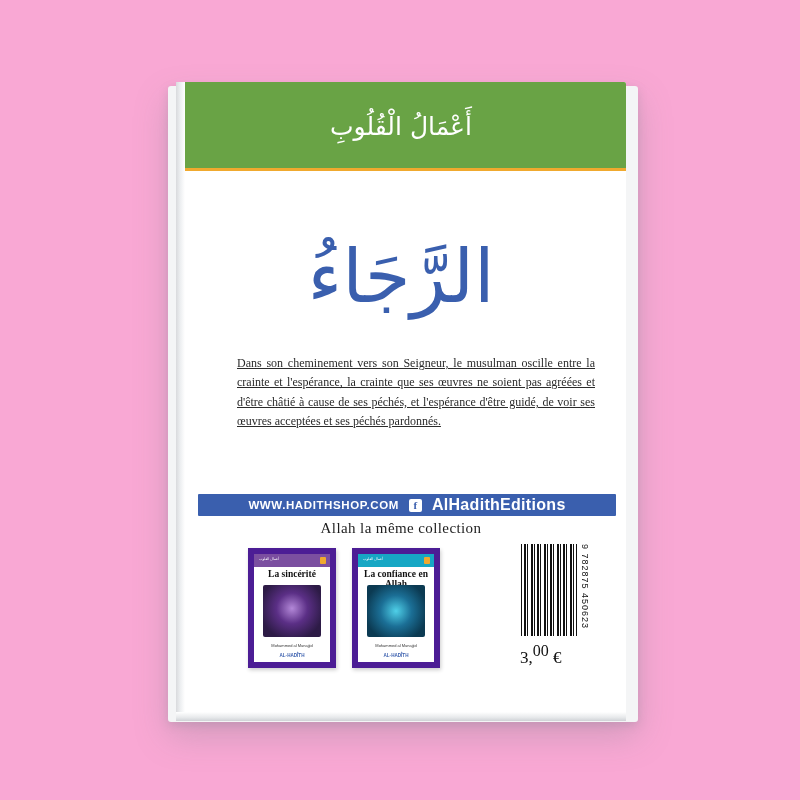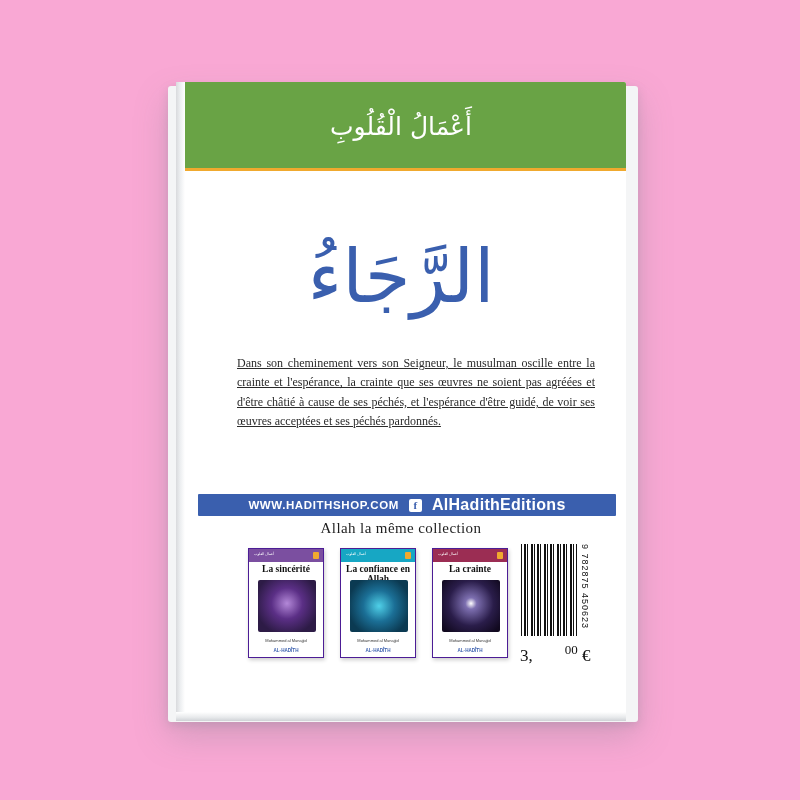--- a/index.html
+++ b/index.html
@@ -181,21 +181,21 @@
     top: 466px;
     width: 260px;
     display: flex;
     gap: 16px;
   }
   .mini-book {
     position: relative;
     width: 76px;
     height: 108px;
     background: #ffffff;
-    border: 1px solid #4c1d95;
+    border: 6px solid #4c1d95;
     box-shadow: 1px 2px 4px rgba(0,0,0,0.20);
     overflow: hidden;
   }
   .mini-top {
     position: absolute;
     left: 0; top: 0;
     width: 100%; height: 13px;
   }
   .mini-top .dot {
     position: absolute;
@@ -275,21 +275,21 @@
     text-orientation: mixed;
   }
   .price {
     position: absolute;
     left: 344px;
     top: 560px;
     color: #111111;
     font-family: "Liberation Serif", serif;
     font-size: 17px;
   }
-  .price sup { font-size: 13px; margin-left: 32px; }
+  .price sup { font-size: 16px; }
 </style>
 </head>
 <body>
 
 <div id="scene">
 
   <div class="book-shadow"></div>
 
   <div class="book">
 
@@ -327,30 +327,20 @@
         <div class="mini-top" style="background:#17a7c4">
           <span class="tag">أعمال القلوب</span>
           <span class="dot"></span>
         </div>
         <div class="mini-title">La confiance en Allah</div>
         <div class="mini-img" style="background:radial-gradient(circle at 50% 50%, #4fd0e8 0%, #1b6f96 40%, #0b3a52 80%)"></div>
         <div class="mini-sub">Mohammed al Munajjid</div>
         <div class="mini-pub">AL-HADÎTH</div>
       </div>
 
-      <div class="mini-book">
-        <div class="mini-top" style="background:#9b2d53">
-          <span class="tag">أعمال القلوب</span>
-          <span class="dot"></span>
-        </div>
-        <div class="mini-title">La crainte</div>
-        <div class="mini-img" style="background:radial-gradient(circle at 50% 45%, #ffffff 0%, #7d6fb0 14%, #2a1d4a 55%, #11091f 90%)"></div>
-        <div class="mini-sub">Mohammed al Munajjid</div>
-        <div class="mini-pub">AL-HADÎTH</div>
-      </div>
 
     </div>
 
     <div class="barcode-wrap">
       <div class="barcode"></div>
     </div>
     <div class="barcode-num">9 782875 450623</div>
 
     <div class="price">
       <span>3,</span><sup>00</sup>

